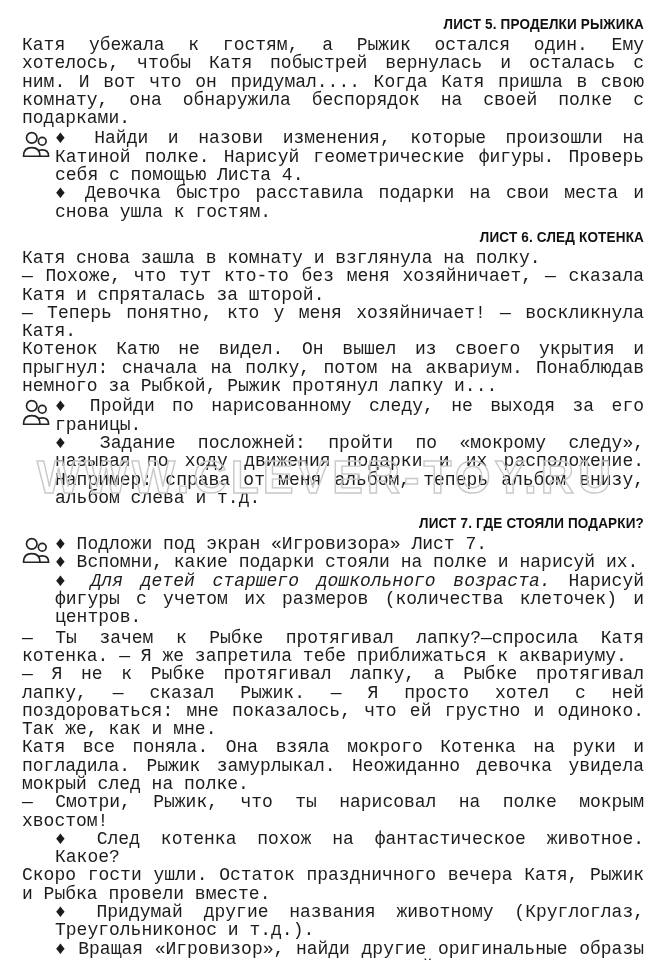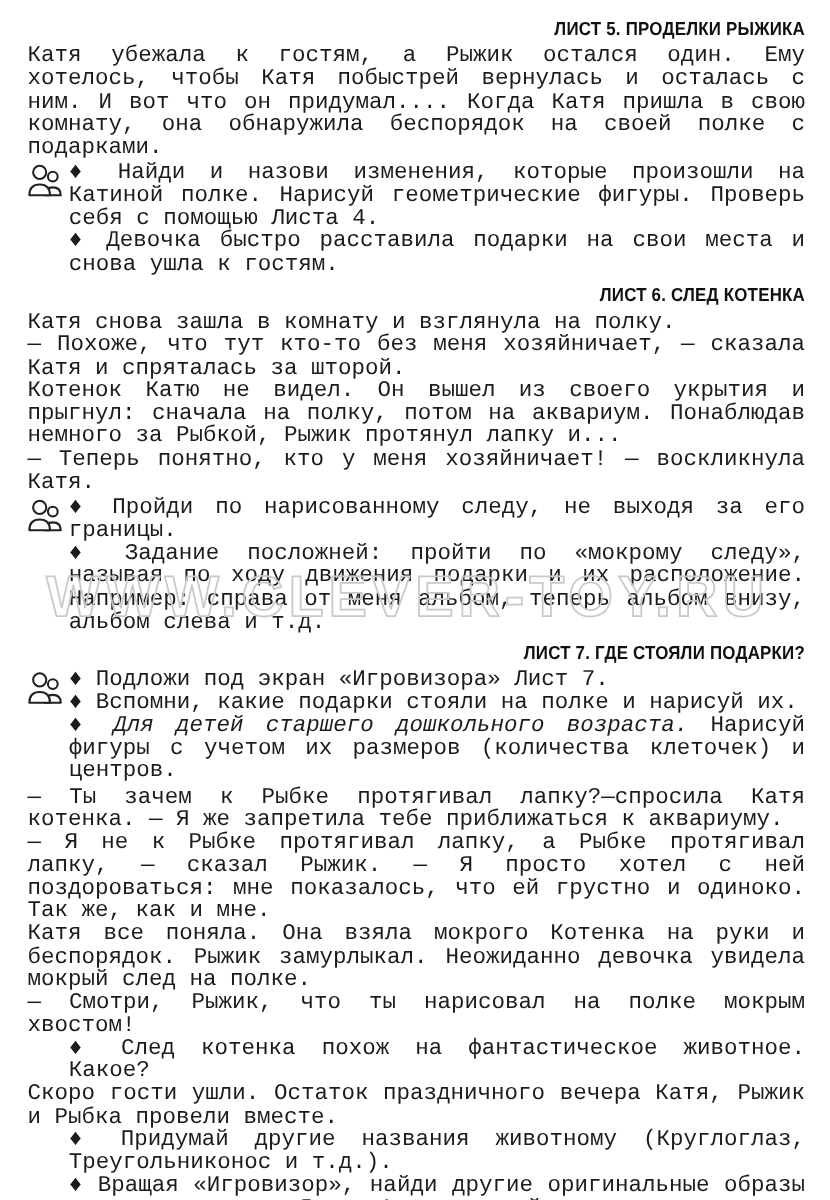--- a/index.html
+++ b/index.html
@@ -54,22 +54,22 @@
       </span>
       <div class="bullets">
         <p class="para">♦ Найди и назови изменения, которые произошли на Катиной полке. Нарисуй геометрические фигуры. Проверь себя с помощью Листа 4.</p>
         <p class="para">♦ Девочка быстро расставила подарки на свои места и снова ушла к гостям.</p>
       </div>
     </div>
 
     <h2 class="hd">ЛИСТ 6. СЛЕД КОТЕНКА</h2>
     <p class="para">Катя снова зашла в комнату и взглянула на полку.</p>
     <p class="para">— Похоже, что тут кто-то без меня хозяйничает, — сказала Катя и спряталась за шторой.</p>
+    <p class="para">— Теперь понятно, кто у меня хозяйничает! — воскликнула Катя.</p>
     <p class="para">Котенок Катю не видел. Он вышел из своего укрытия и прыгнул: сначала на полку, потом на аквариум. Понаблюдав немного за Рыбкой, Рыжик протянул лапку и...</p>
-    <p class="para">— Теперь понятно, кто у меня хозяйничает! — воскликнула Катя.</p>
 
     <div class="task">
       <span class="iconbox">
         <svg width="30" height="28" viewBox="0 0 40 36">
           <g fill="#fff" stroke="#222" stroke-width="2.2" stroke-linejoin="round">
             <circle cx="27" cy="13" r="5.2"></circle>
             <path d="M18.5,33 q0,-8.5 8.5,-8.5 q8.5,0 8.5,8.5 z"></path>
             <circle cx="13" cy="8.5" r="7"></circle>
             <path d="M2,33 q0,-11.5 11,-11.5 q11,0 11,11.5 z"></path>
           </g>
@@ -96,21 +96,21 @@
       </span>
       <div class="bullets">
         <p class="para">♦ Подложи под экран «Игровизора» Лист 7.</p>
         <p class="para">♦ Вспомни, какие подарки стояли на полке и нарисуй их.</p>
         <p class="para"><span class="it">♦ Для детей старшего дошкольного возраста.</span><span> Нарисуй фигуры с учетом их размеров (количества клеточек) и центров.</span></p>
       </div>
     </div>
 
     <p class="para">— Ты зачем к Рыбке протягивал лапку?—спросила Катя котенка. — Я же запретила тебе приближаться к аквариуму.</p>
     <p class="para">— Я не к Рыбке протягивал лапку, а Рыбке протягивал лапку, — сказал Рыжик. — Я просто хотел с ней поздороваться: мне показалось, что ей грустно и одиноко. Так же, как и мне.</p>
-    <p class="para">Катя все поняла. Она взяла мокрого Котенка на руки и беспорядок. Рыжик замурлыкал. Неожиданно девочка увидела мокрый след на полке.</p>
+    <p class="para">Катя все поняла. Она взяла мокрого Котенка на руки и погладила. Рыжик замурлыкал. Неожиданно девочка увидела мокрый след на полке.</p>
     <p class="para">— Смотри, Рыжик, что ты нарисовал на полке мокрым хвостом!</p>
     <p class="para ind">♦ След котенка похож на фантастическое животное. Какое?</p>
     <p class="para">Скоро гости ушли. Остаток праздничного вечера Катя, Рыжик и Рыбка провели вместе.</p>
     <p class="para ind">♦ Придумай другие названия животному (Круглоглаз, Треугольниконос и т.д.).</p>
     <p class="para ind">♦ Вращая «Игровизор», найди другие оригинальные образы следа котенка на Листе 1 и придумай им названия.</p>
 
     <div class="fig-row">
 
       <figure>
         <svg width="290" height="200" viewBox="0 0 290 200">

